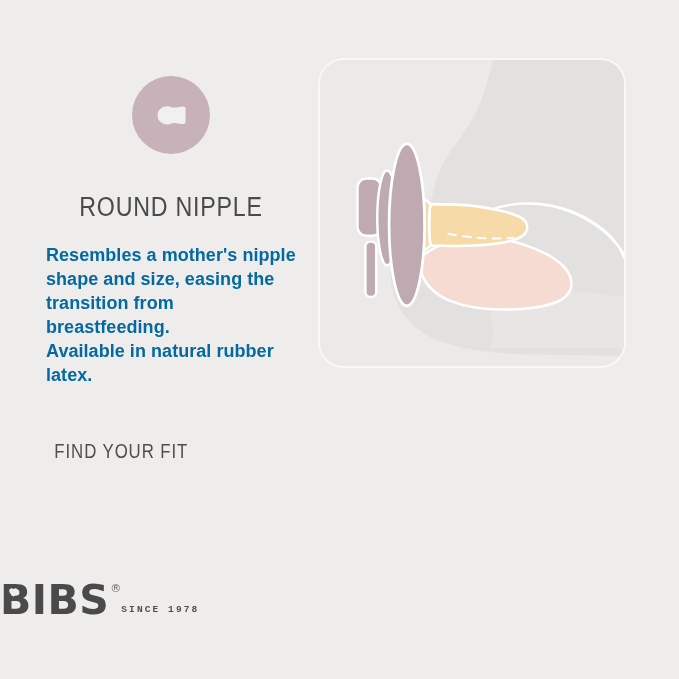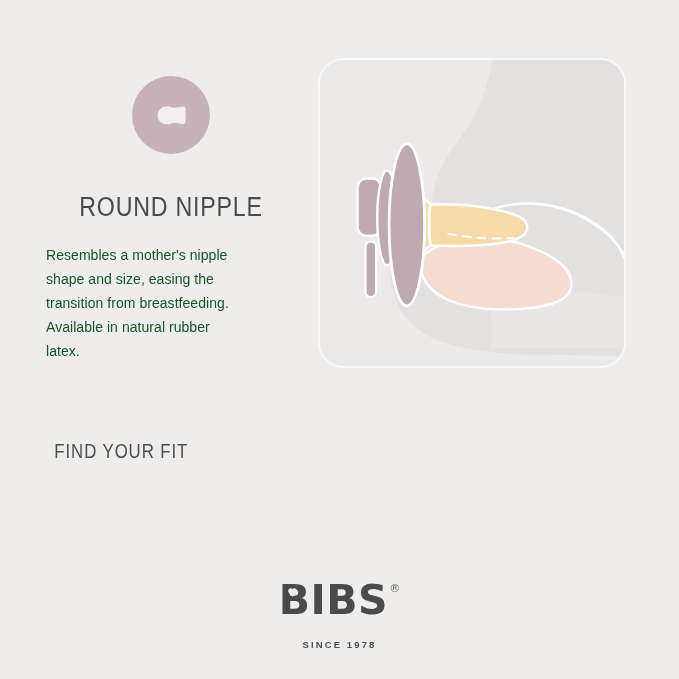--- a/index.html
+++ b/index.html
@@ -53,24 +53,24 @@
     font-weight: 300;
     letter-spacing: 0.9px;
     color: #4a4a4a;
     transform: scaleX(0.86);
     transform-origin: center center;
     white-space: nowrap;
   }
 
   .feature-body {
     margin-top: 20px;
-    font-size: 14px;
+    font-size: 18px;
     line-height: 24px;
-    color: #14532d;
-    font-weight: 400;
+    color: #0369a1;
+    font-weight: 700;
     letter-spacing: 0.05px;
     white-space: pre-line;
   }
 
   
   .illustration-card {
     position: absolute;
     left: 318px;
     top: 58px;
     width: 308px;
@@ -113,21 +113,21 @@
     letter-spacing: 0.05px;
   }
 
   
   .brand {
     position: absolute;
     left: 0;
     top: 580px;
     width: 679px;
     display: flex;
-    flex-direction: column;
+    flex-direction: row;
     align-items: center;
   }
 
   .brand-mark {
     position: relative;
     display: flex;
     align-items: flex-start;
   }
 
   .brand-word {
@@ -152,21 +152,21 @@
     position: absolute;
     left: 8px;
     top: 7px;
     width: 11px;
     height: 11px;
     pointer-events: none;
   }
 
   .brand-since {
     margin-top: 18px;
-    font-family: Liberation Sans, sans-serif;
+    font-family: Liberation Mono, monospace;
     font-size: 9.5px;
     font-weight: 700;
     letter-spacing: 2.1px;
     color: #4f4f4f;
   }
 </style>
 </head>
 <body>
 
 <div class="top-section">

